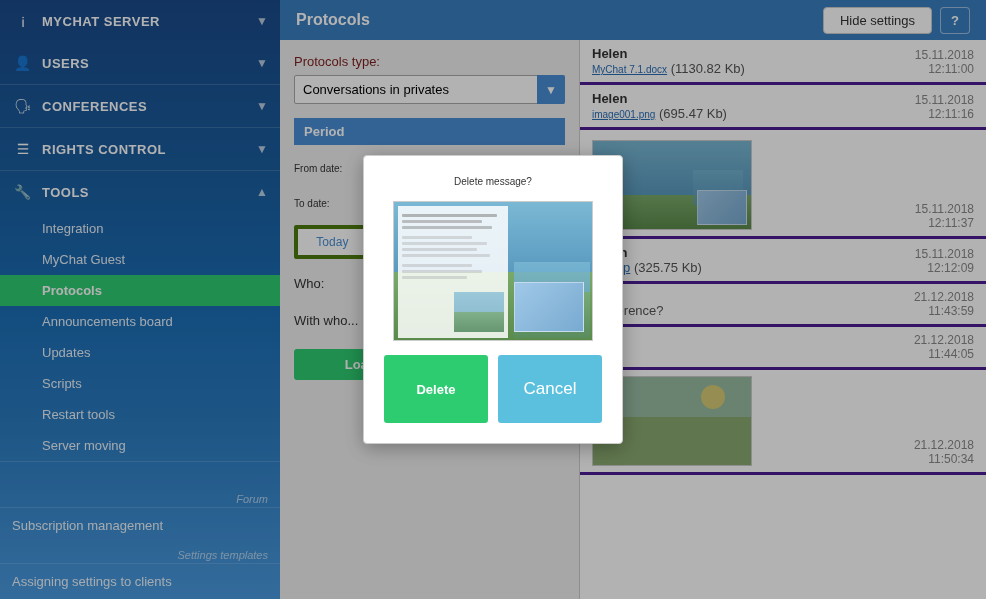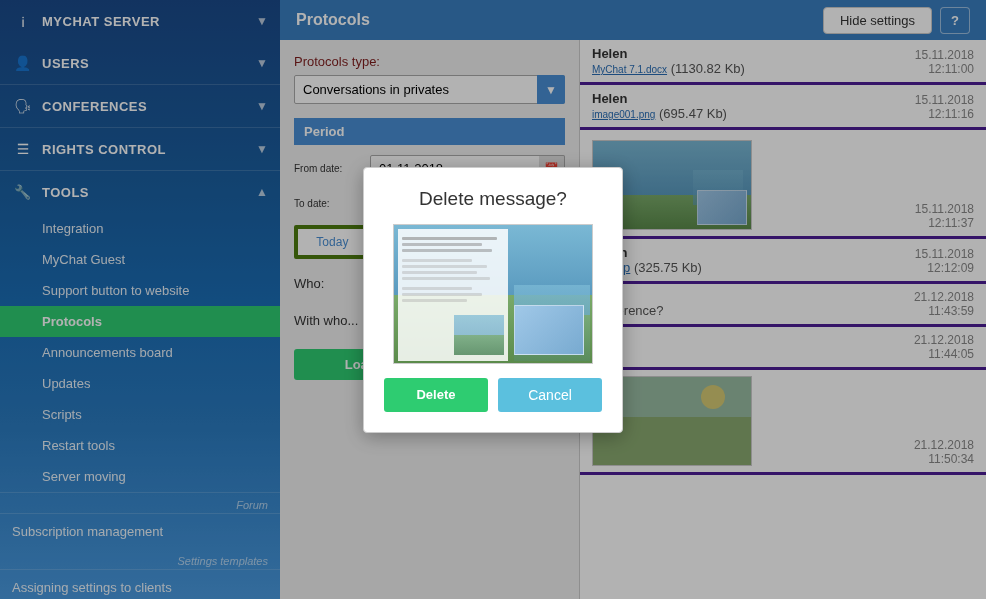--- a/index.html
+++ b/index.html
@@ -408,21 +408,21 @@
       border-radius: 4px;
       padding: 20px;
       width: 260px;
       box-shadow: 0 4px 20px rgba(0,0,0,0.3);
       display: flex;
       flex-direction: column;
       align-items: center;
     }
 
     .modal-title {
-      font-size: 19px;
+      font-size: 10px;
       color: #333;
       margin-bottom: 14px;
       font-weight: normal;
     }
 
     .modal-image {
       width: 200px;
       height: 140px;
       background: linear-gradient(135deg, #7ab8d4 0%, #5a9abf 30%, #8fba7a 60%, #6a9a5a 100%);
       border: 1px solid #ccc;
@@ -455,25 +455,25 @@
       border: none;
       color: white;
       font-size: 13px;
       font-weight: bold;
       cursor: pointer;
       border-radius: 3px;
     }
 
     .modal-cancel-btn {
       flex: 1;
-      padding: 9px 16px;
+      padding: 24px 16px;
       background: #5bc0de;
       border: none;
       color: white;
-      font-size: 14px;
+      font-size: 17px;
       cursor: pointer;
       border-radius: 3px;
     }
 
     
     ::-webkit-scrollbar { width: 6px; }
     ::-webkit-scrollbar-track { background: #f1f1f1; }
     ::-webkit-scrollbar-thumb { background: #aaa; border-radius: 3px; }
   </style>
 </head>
@@ -516,23 +516,20 @@
       <span class="icon">🔧</span>
       <span class="label">TOOLS</span>
       <span class="chevron">▲</span>
     </div>
 
     <div class="sidebar-item">
       <span>Integration</span>
     </div>
     <div class="sidebar-item">
       <span>MyChat Guest</span>
-    </div>
-    <div class="sidebar-item">
-      <span>Support button to website</span>
     </div>
     <div class="sidebar-item active">
       <span>Protocols</span>
     </div>
     <div class="sidebar-item">
       <span>Announcements board</span>
     </div>
     <div class="sidebar-item">
       <span>Updates</span>
     </div>

